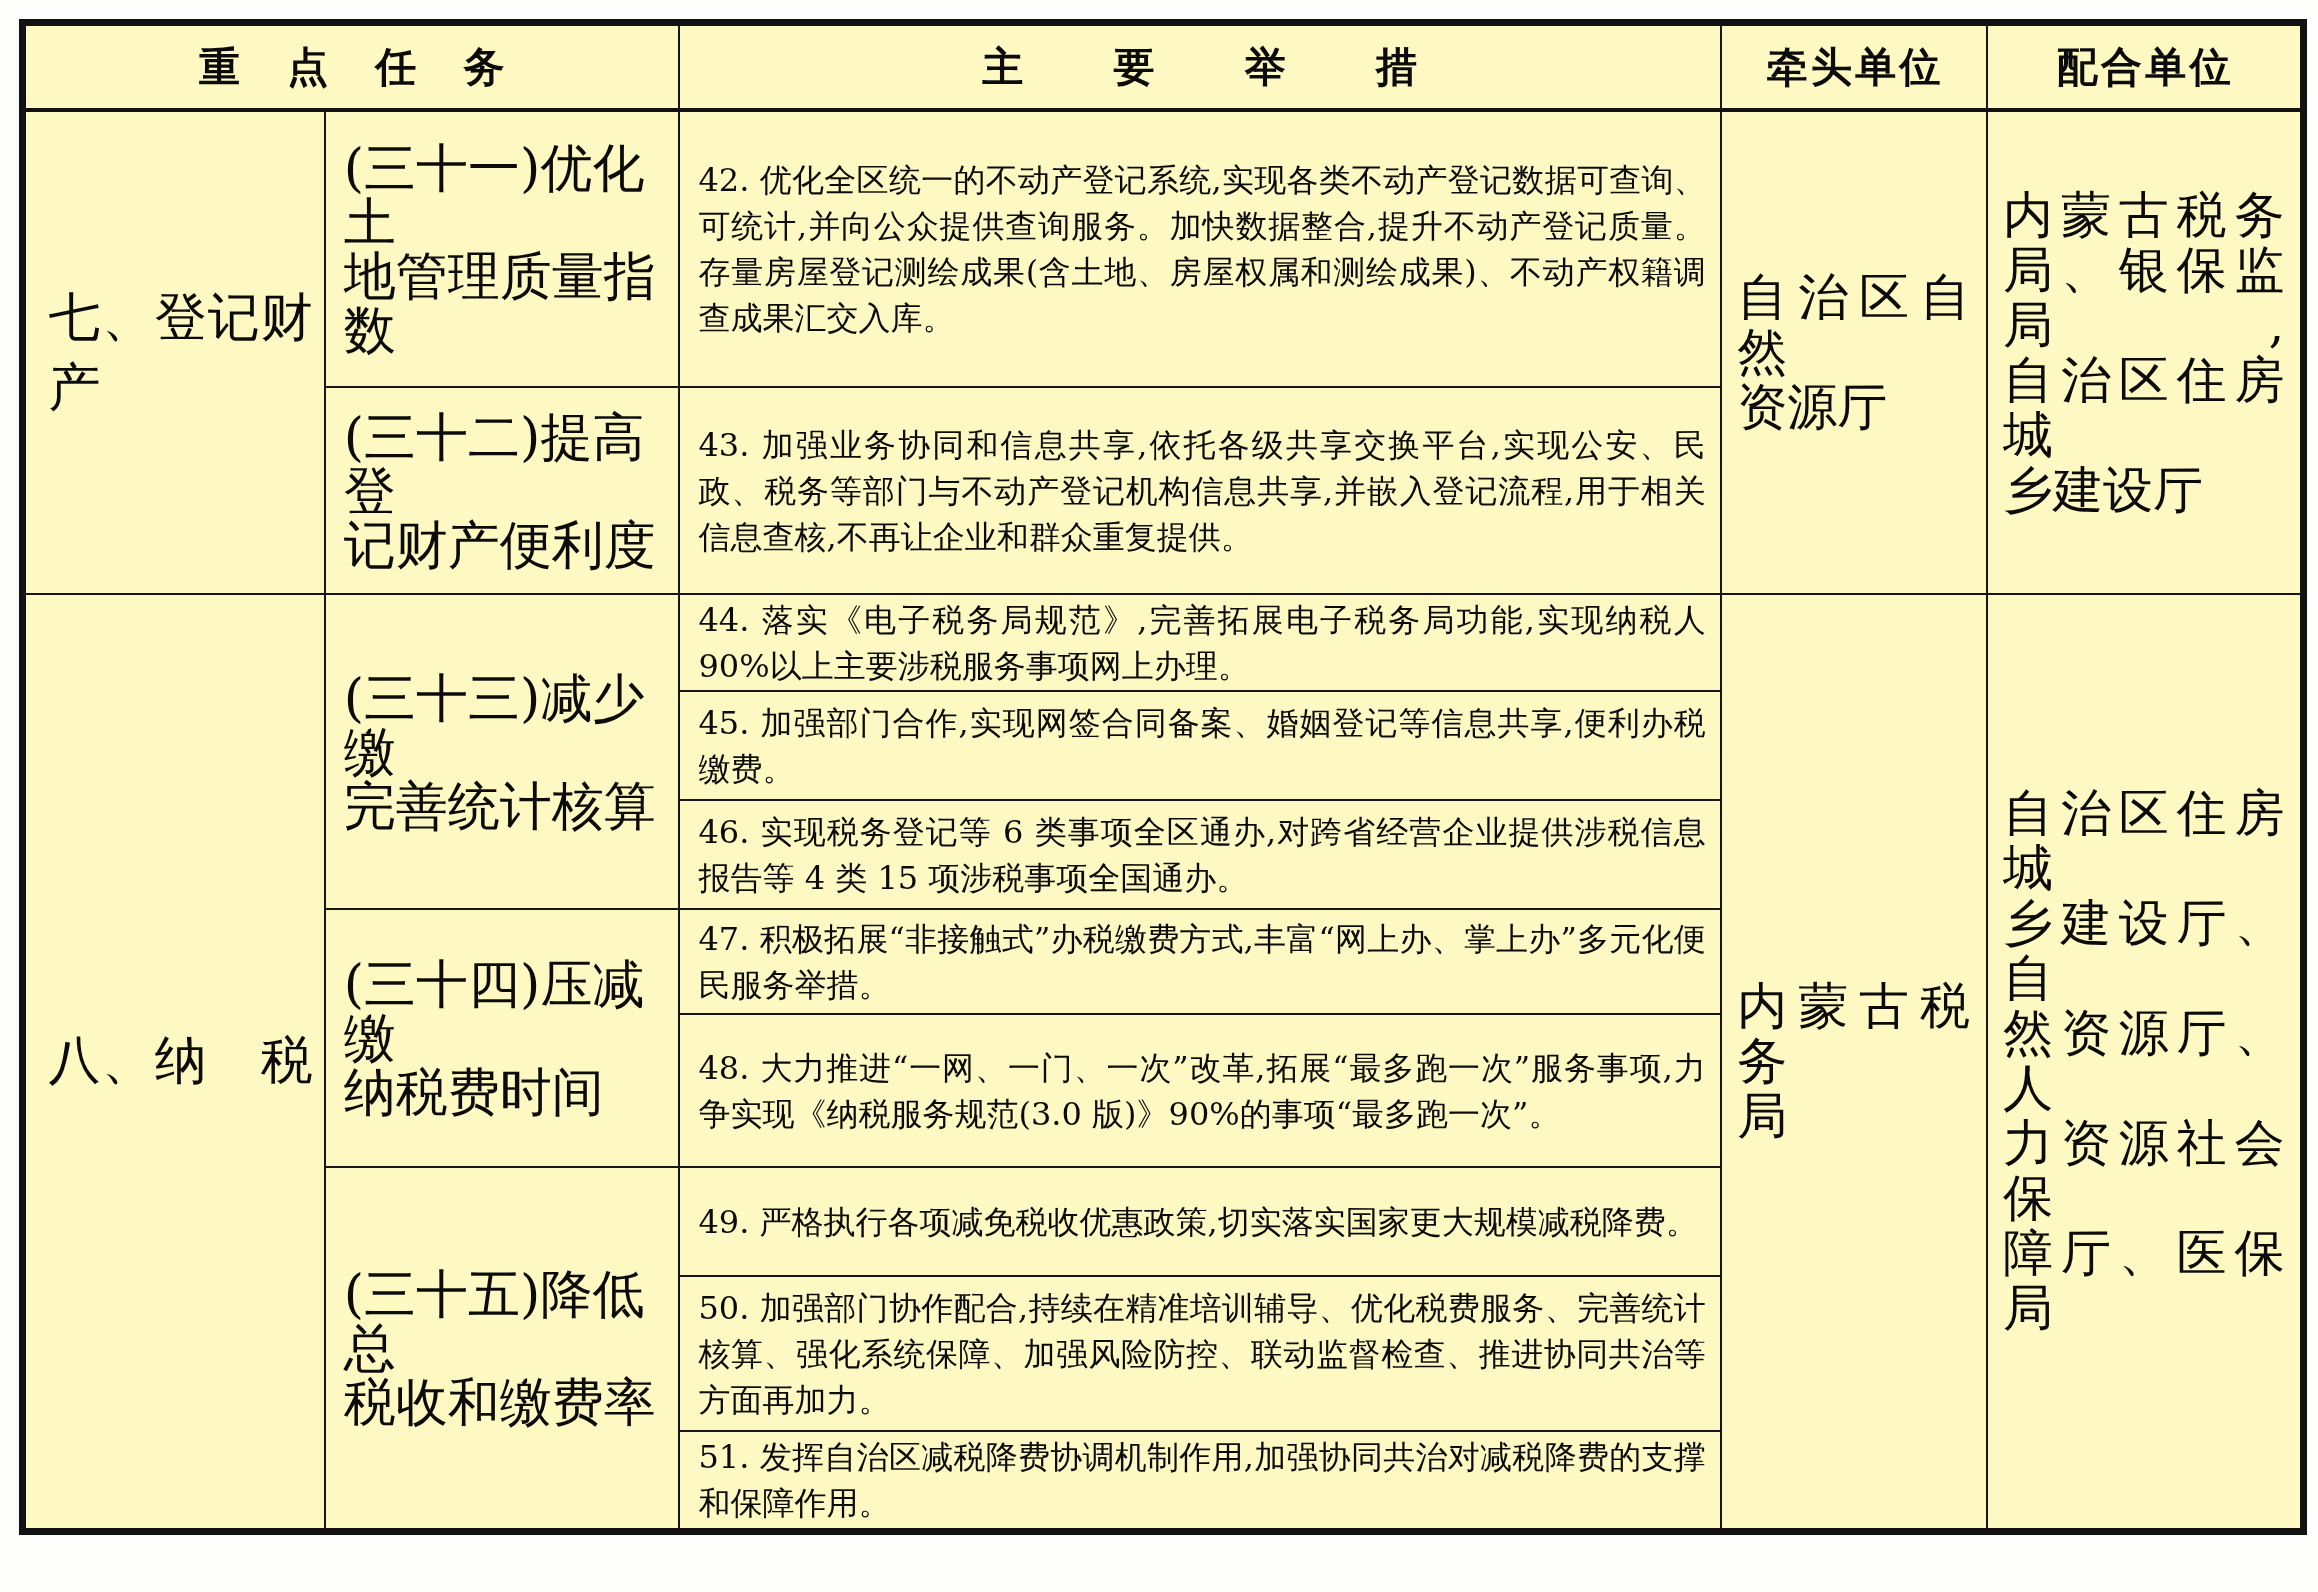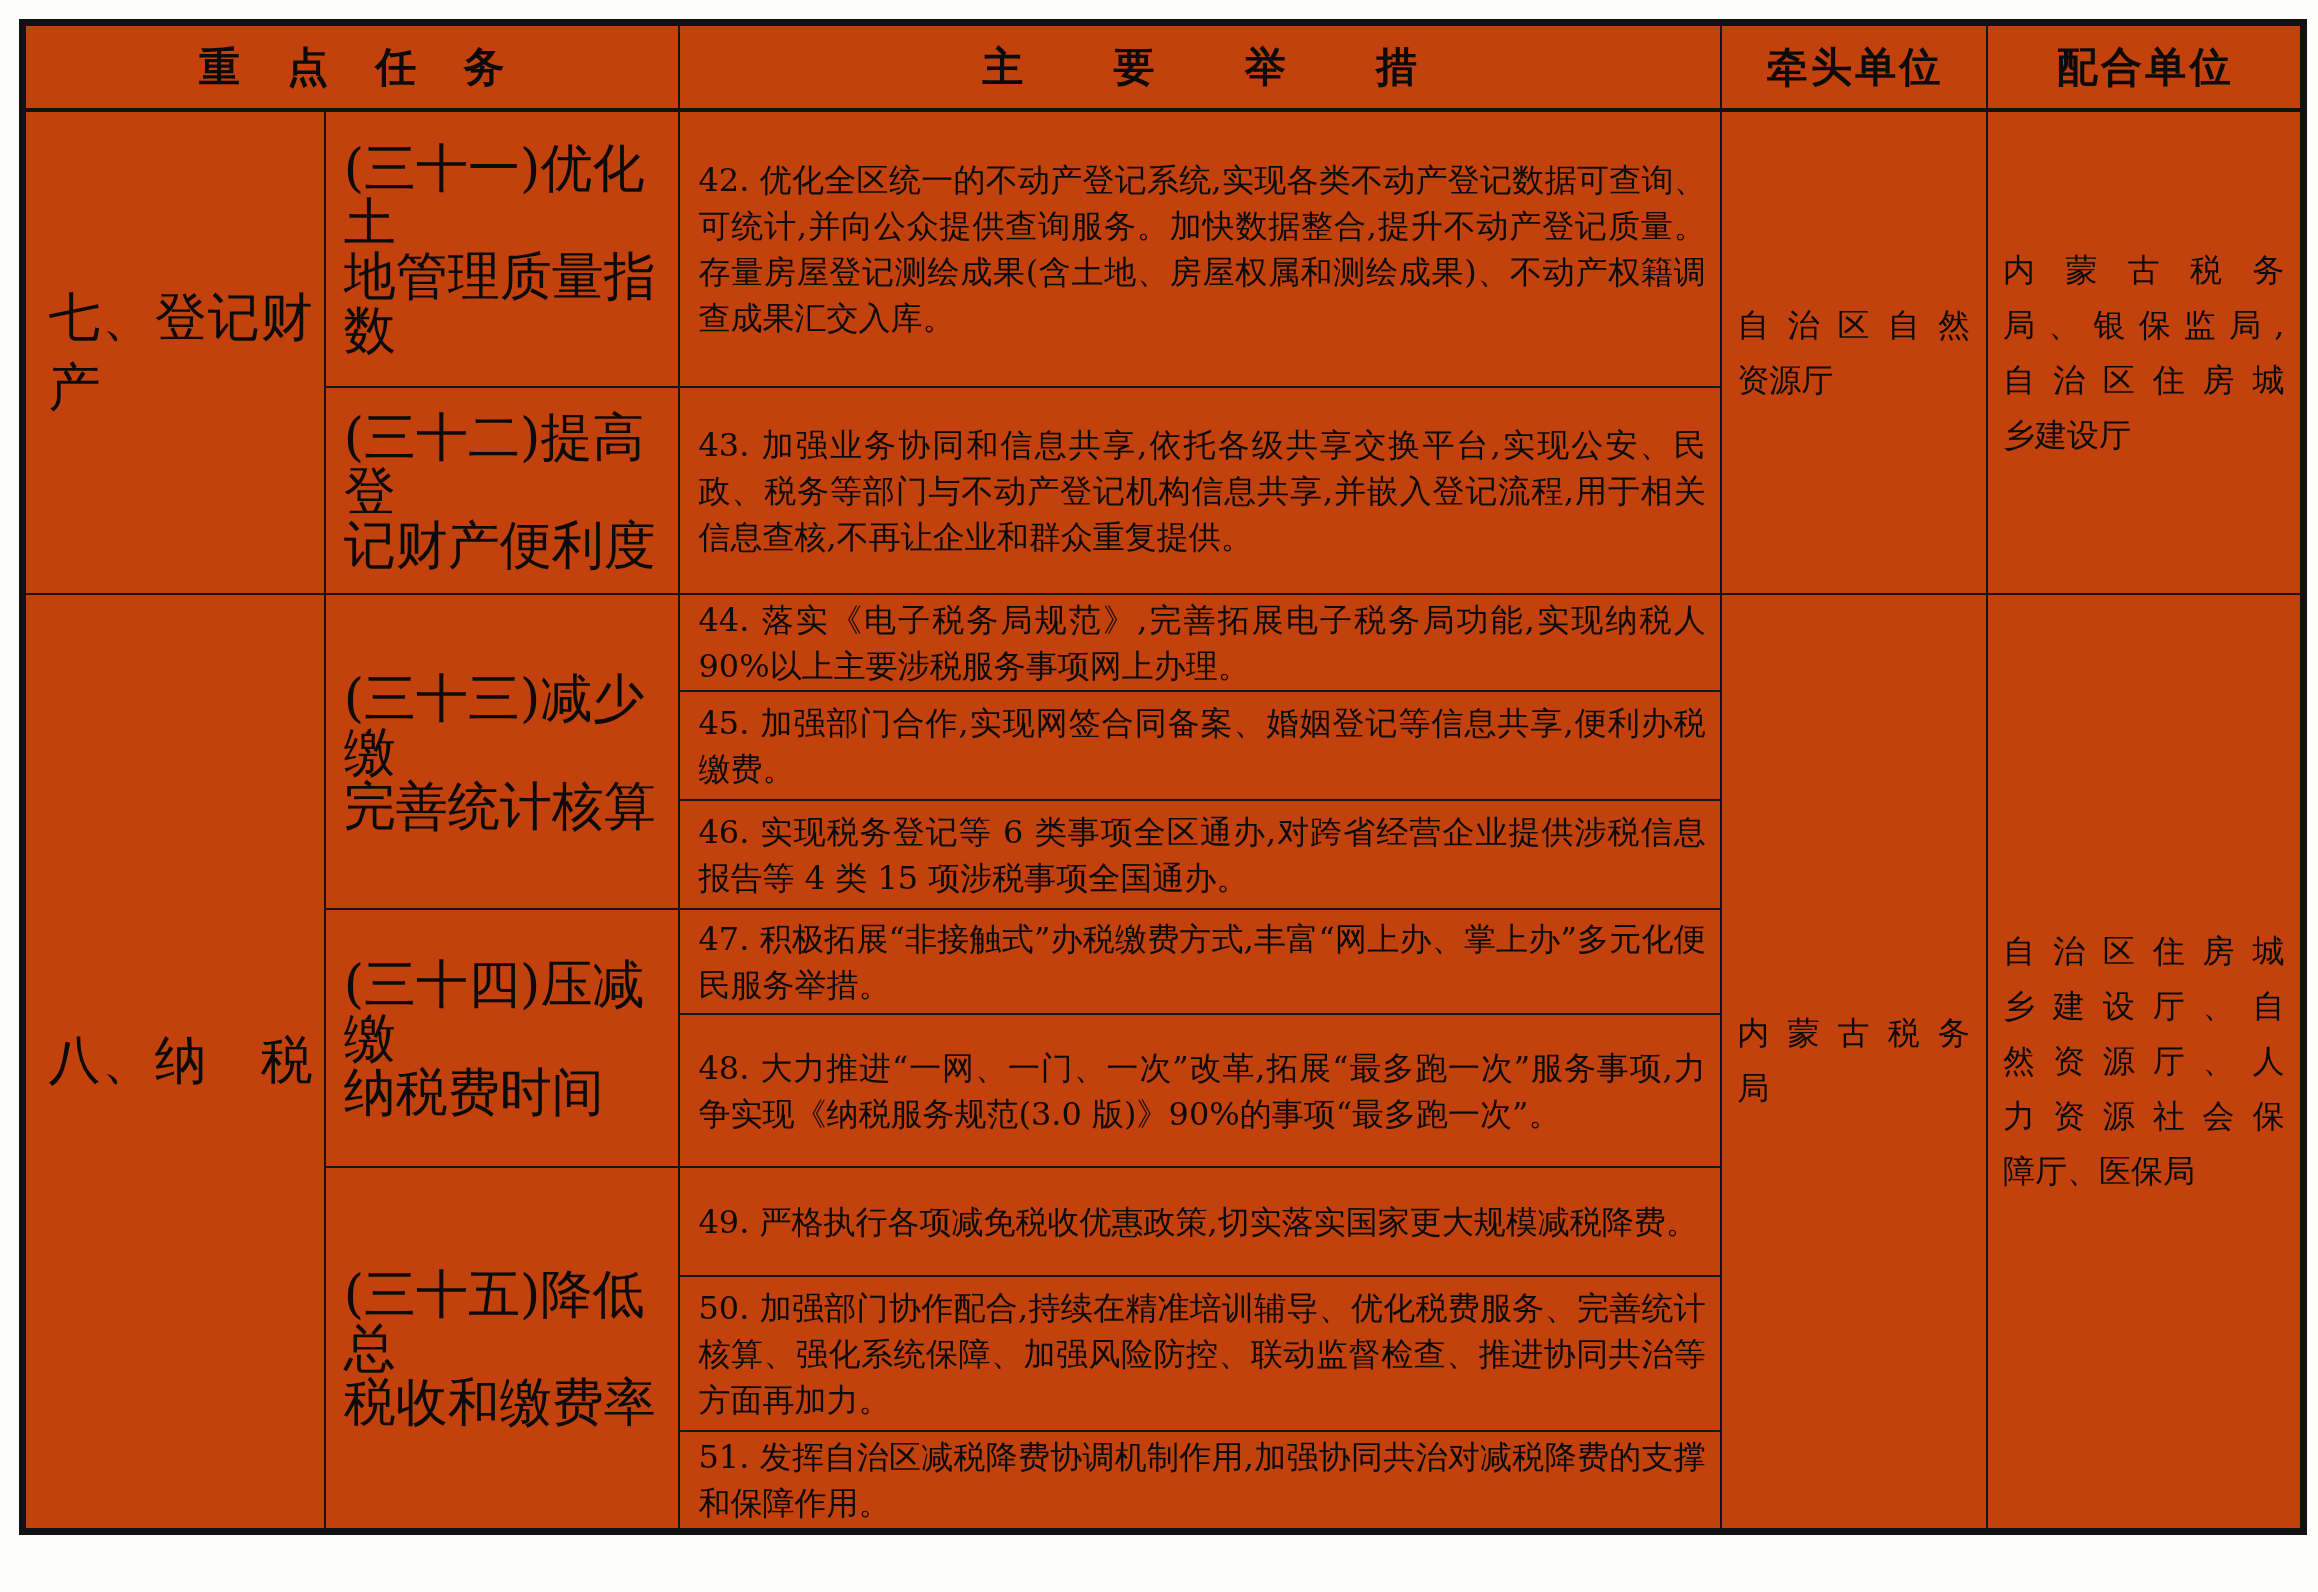--- a/index.html
+++ b/index.html
@@ -9,21 +9,21 @@
     font-family:"DejaVu Serif","Liberation Serif",serif;
     color:#0b0b0b;
     position:relative;
   }
   table.doc {
     position:absolute; left:19px; top:19px;
     width:2288px;
     border-collapse:collapse;
     table-layout:fixed;
     border:7px solid #121212;
-    background:#c2410c;
+    background:#fef9c3;
   }
   td,th {
     border:2.6px solid #161616;
     vertical-align:middle;
     overflow:hidden;
     padding:0;
   }
   thead th {
     border-bottom:4.3px solid #121212;
     font-family:"DejaVu Sans","Liberation Sans",sans-serif;
@@ -49,21 +49,21 @@
     text-align:left;
   }
   td.task .line { text-align:left; }
   td.measure {
     font-size:32px;
     line-height:46px;
     padding:1.7px 14px 1.7px 19px;
     text-align:justify;
   }
   td.unit {
-    font-size:32px;
+    font-size:50px;
     line-height:55px;
     padding:0 15.6px;
   }
   td.unit .line { text-align:justify; text-align-last:justify; }
   td.unit .line:last-child { text-align-last:left; }
 </style>
 </head>
 <body>
 
 <table class="doc">

